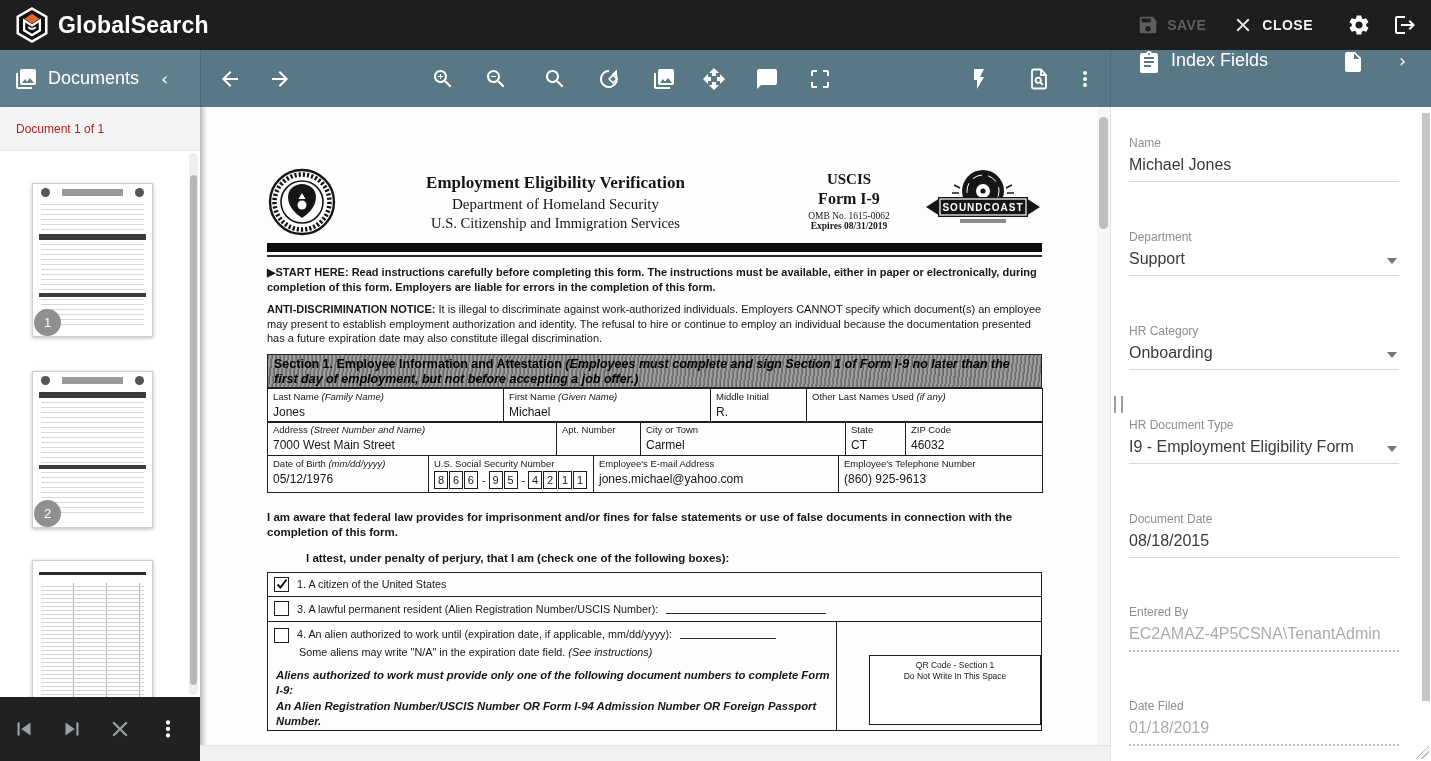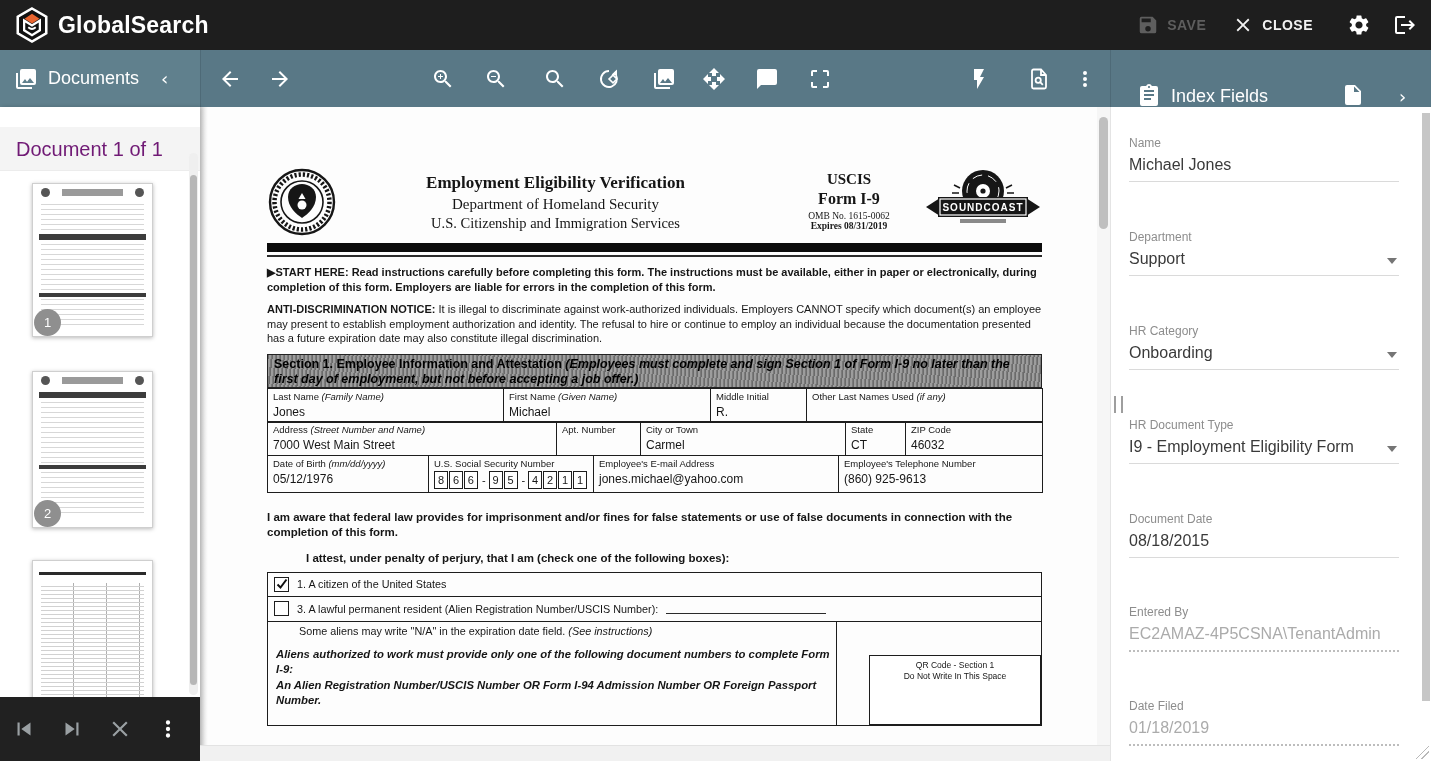--- a/index.html
+++ b/index.html
@@ -16,32 +16,32 @@
   .tb-btn .lbl { font-size:14px; font-weight:bold; letter-spacing:.5px; margin-left:8px; }
   .tb-save { color:#5e5e5e; }
   .tb-close { color:#f2f2f2; }
   .tb-icon { width:40px; height:40px; display:flex; align-items:center; justify-content:center; cursor:pointer; margin-right:6px; }
   .tb-icon svg { width:24px; height:24px; }
 
   
   .toolrow { position:absolute; left:0; top:50px; width:1431px; height:57px; display:flex; }
   .tool-left { width:200px; height:57px; background:#60808d; display:flex; align-items:center; position:relative; }
   .tool-center { width:910px; height:57px; background:#597886; position:relative; border-left:1px solid #4e6a77; }
-  .tool-right { width:321px; height:57px; background:#597886; display:flex; align-items:flex-end; position:relative; border-left:1px solid #4e6a77; }
+  .tool-right { width:321px; height:57px; background:#597886; display:flex; align-items:flex-start; position:relative; border-left:1px solid #4e6a77; }
   .panel-title { color:#fff; font-size:18px; margin-left:10px; }
   .tool-left svg, .tool-center svg, .tool-right svg { width:24px; height:24px; }
   .ticon { position:absolute; top:16px; width:26px; height:26px; display:flex; align-items:center; justify-content:center; cursor:pointer; }
   .chev { color:#fff; font-size:18px; margin-left:22px; cursor:pointer; font-family:"DejaVu Sans",sans-serif; }
 
   
   .content { position:absolute; left:0; top:107px; width:1431px; height:654px; }
 
   
   .left-panel { position:absolute; left:0; top:0; width:200px; height:654px; background:#fff; box-shadow:2px 0 4px rgba(0,0,0,.18); z-index:3; }
-  .doc-count { height:44px; background:#f4f4f4; color:#701a75; font-size:20px; line-height:44px; padding-left:16px; border-bottom:1px solid #ececec;margin-top:20px; }
+  .doc-count { height:44px; background:#f4f4f4; color:#b91c1c; font-size:12px; line-height:44px; padding-left:16px; border-bottom:1px solid #ececec; }
   .thumb { position:absolute; left:32px; width:121px; background:#fff; border:1px solid #cfcfcf; box-shadow:0 1px 4px rgba(0,0,0,.28); cursor:pointer; }
   .t-lines { position:absolute; left:8px; right:8px; top:16px; bottom:10px; background:repeating-linear-gradient(to bottom, transparent 0 4px, #cdcdcd 4px 5px); opacity:.8; }
   .t-bar { position:absolute; left:6px; right:6px; height:6px; background:#3c3c3c; }
   .t-head { position:absolute; left:8px; top:4px; right:8px; height:9px; display:flex; justify-content:space-between; }
   .t-head i { width:9px; height:9px; border-radius:50%; background:#555; }
   .t-head b { flex:1; height:7px; margin:1px 12px; background:#9a9a9a; }
   .badge { position:absolute; left:1px; bottom:0px; width:27px; height:27px; border-radius:50%; background:#8f8f8f; color:#fff; font-size:13px; display:flex; align-items:center; justify-content:center; z-index:2; }
   .left-scroll { position:absolute; right:2px; top:46px; width:9px; bottom:66px; background:#efefef; border-radius:5px; }
   .left-thumbtrack { position:absolute; left:1px; top:22px; width:7px; height:510px; background:#b7b7b7; border-radius:4px; cursor:pointer; }
   .left-bottom { position:absolute; left:0; bottom:0; width:200px; height:64px; background:#212121; display:flex; align-items:center; z-index:4; }
@@ -468,20 +468,25 @@
           <span>1. A citizen of the United States</span>
         </div>
         <div class="cb-row">
           <span class="cbx"></span>
           <span>3. A lawful permanent resident    (Alien Registration Number/USCIS Number):</span>
           <span class="uline" style="width:160px"></span>
         </div>
 
         <div class="cb-bottom">
           <div class="cb4-col">
+            <div class="cb4-line">
+              <span class="cbx"></span>
+              <span>4. An alien authorized to work    until (expiration date, if applicable, mm/dd/yyyy):</span>
+              <span class="uline" style="width:96px"></span>
+            </div>
             <div class="cb4-sub">
               <span>Some aliens may write "N/A" in the expiration date field.  </span>
               <span class="it">(See instructions)</span>
             </div>
             <div class="aliens-note">
               <div>Aliens authorized to work must provide only one of the following document numbers to complete Form I-9:</div>
               <div>An Alien Registration Number/USCIS Number OR Form I-94 Admission Number OR Foreign Passport Number.</div>
             </div>
 
           </div>

